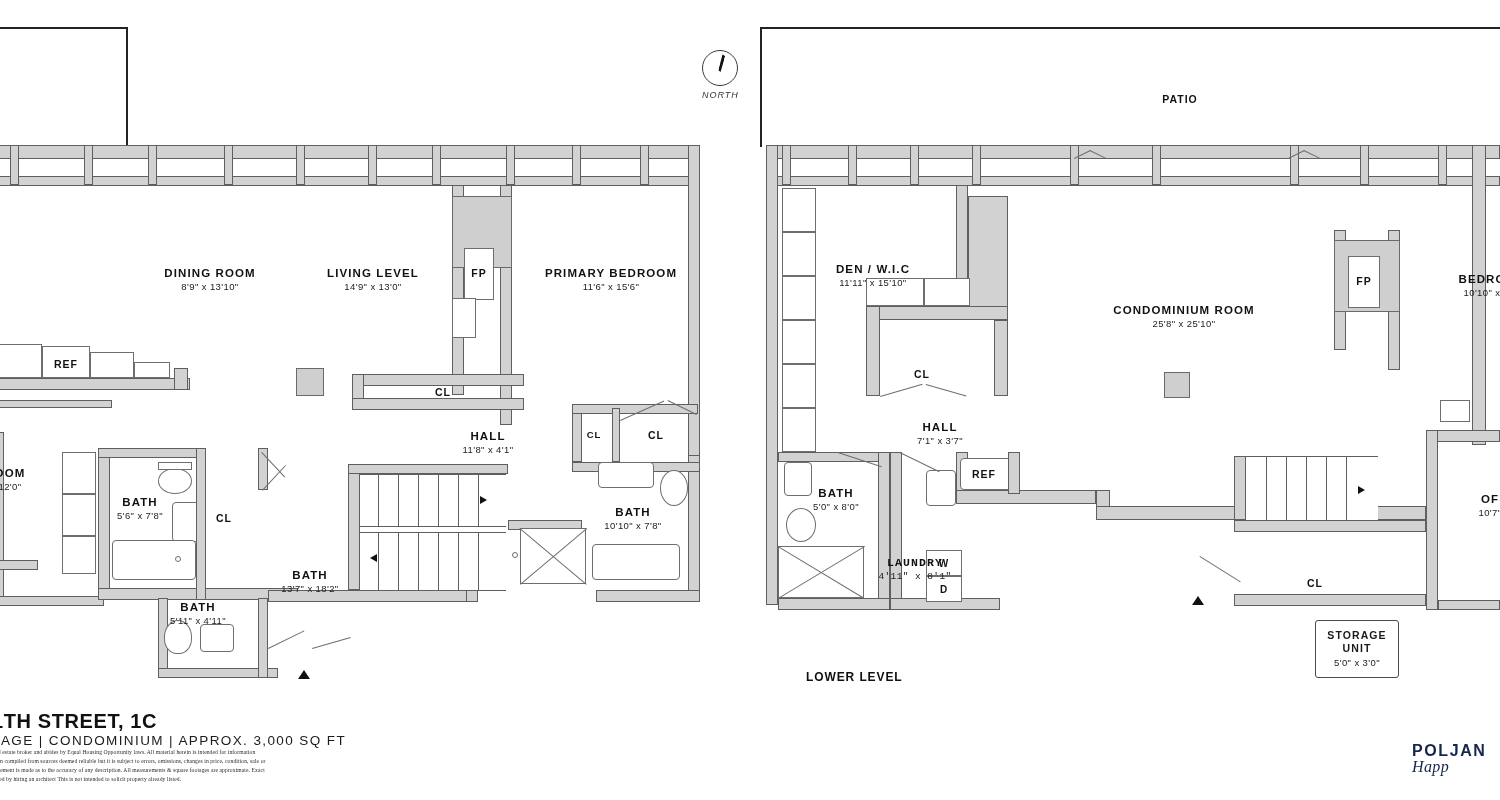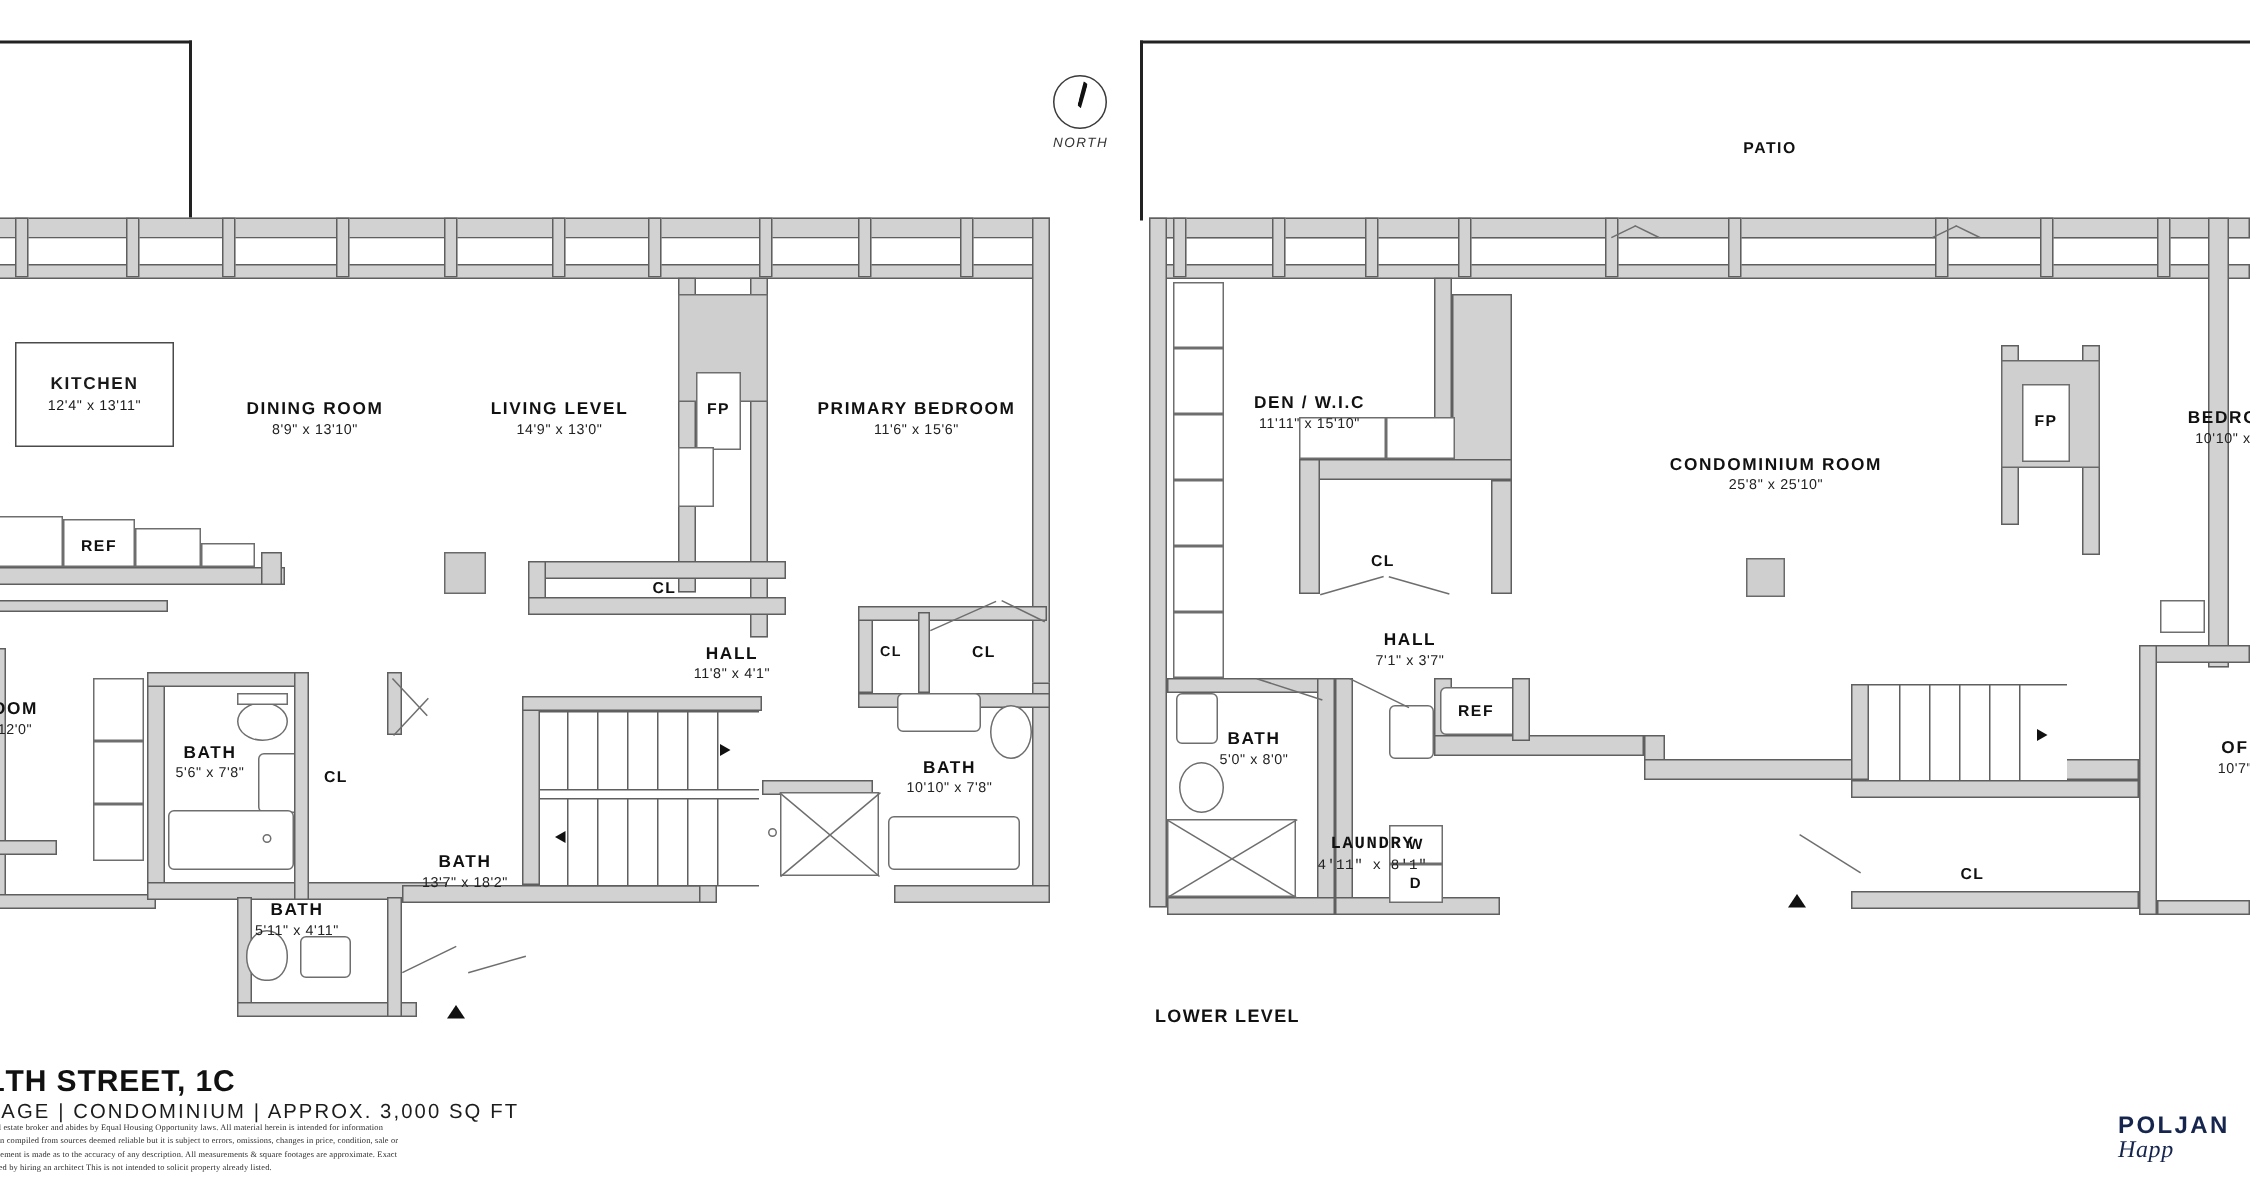--- a/index.html
+++ b/index.html
@@ -72,21 +72,21 @@
   .fsub{
     position:absolute;font-size:13.5px;font-weight:400;letter-spacing:1.4px;color:#1c1c1c;
     white-space:nowrap;
   }
   .fine{
     position:absolute;font-size:5.6px;line-height:1.62;color:#2a2a2a;
     letter-spacing:.1px;font-family:"Liberation Serif", serif;width:340px;
   }
   .fine div{white-space:nowrap;}
   .levelcap{
-    position:absolute;font-size:12px;font-weight:700;letter-spacing:.9px;color:#111;
+    position:absolute;font-size:12px;font-weight:700;letter-spacing:.9px;color:#111;margin-left:36px;
   }
 
   
   .brand{position:absolute;text-align:left;}
   .brand .b1{font-size:16px;font-weight:700;letter-spacing:1.6px;color:#16254d;}
   .brand .b2{
     font-size:16px;font-style:italic;color:#16254d;margin-top:-2px;
     font-family:"Liberation Serif", serif;letter-spacing:.4px;
   }
 
@@ -237,24 +237,20 @@
     <div class="fixr" style="left:592px;top:544px;width:88px;height:36px;"></div>
     <div class="fix" style="left:520px;top:528px;width:66px;height:56px;"></div>
     <div class="diag" style="left:520px;top:528px;width:87px;transform:rotate(40deg);"></div>
     <div class="diag" style="left:520px;top:584px;width:87px;transform:rotate(-40deg);"></div>
     <div class="fix" style="left:512px;top:552px;width:6px;height:6px;border-radius:50%;"></div>
 
     <div class="arrow-u" style="left:298px;top:670px;"></div>
     <div class="diag" style="left:268px;top:648px;width:40px;transform:rotate(-26deg);"></div>
     <div class="diag" style="left:312px;top:648px;width:40px;transform:rotate(-16deg);"></div>
 
-    <div class="boxlabel" style="left:10px;top:228px;width:104px;height:68px;">
-      <div class="nm">KITCHEN</div>
-      <div class="dm">12'4" x 13'11"</div>
-    </div>
 
     <div class="rlabel" style="left:210px;top:266px;">
       <div class="nm">DINING ROOM</div>
       <div class="dm">8'9" x 13'10"</div>
     </div>
 
     <div class="rlabel" style="left:373px;top:266px;">
       <div class="nm">LIVING LEVEL</div>
       <div class="dm">14'9" x 13'0"</div>
     </div>
@@ -389,20 +385,24 @@
       <div class="arrow-r" style="left:112px;top:30px;"></div>
     </div>
 
     <div class="wall" style="left:474px;top:520px;width:192px;height:12px;"></div>
     <div class="wall" style="left:474px;top:594px;width:192px;height:12px;"></div>
     <div class="tag" style="left:555px;top:577px;">CL</div>
 
     <div class="arrow-u" style="left:432px;top:596px;"></div>
     <div class="diag" style="left:440px;top:556px;width:48px;transform:rotate(32deg);"></div>
 
+    <div class="boxlabel" style="left:555px;top:620px;width:82px;height:56px;border-radius:3px;">
+      <div class="nm" style="font-size:10.5px;">STORAGE UNIT</div>
+      <div class="dm">5'0" x 3'0"</div>
+    </div>
 
     <div class="wall" style="left:678px;top:600px;width:62px;height:10px;"></div>
 
     <div class="rlabel" style="left:113px;top:262px;">
       <div class="nm">DEN / W.I.C</div>
       <div class="dm">11'11" x 15'10"</div>
     </div>
 
     <div class="rlabel" style="left:424px;top:303px;">
       <div class="nm">CONDOMINIUM ROOM</div>

